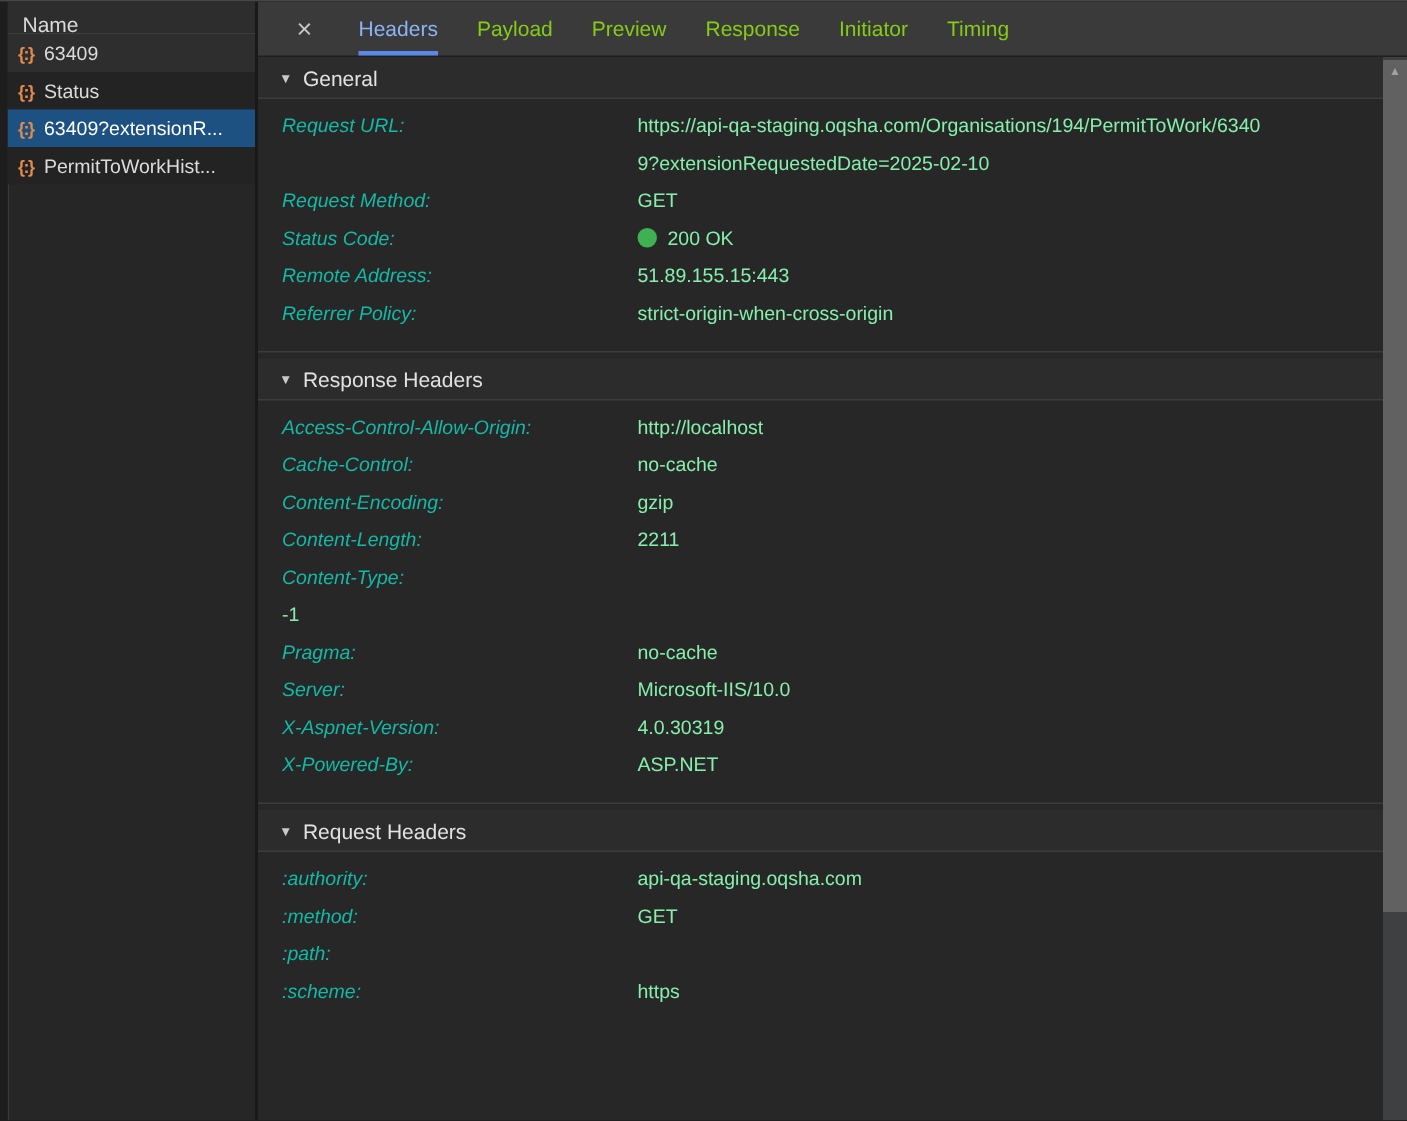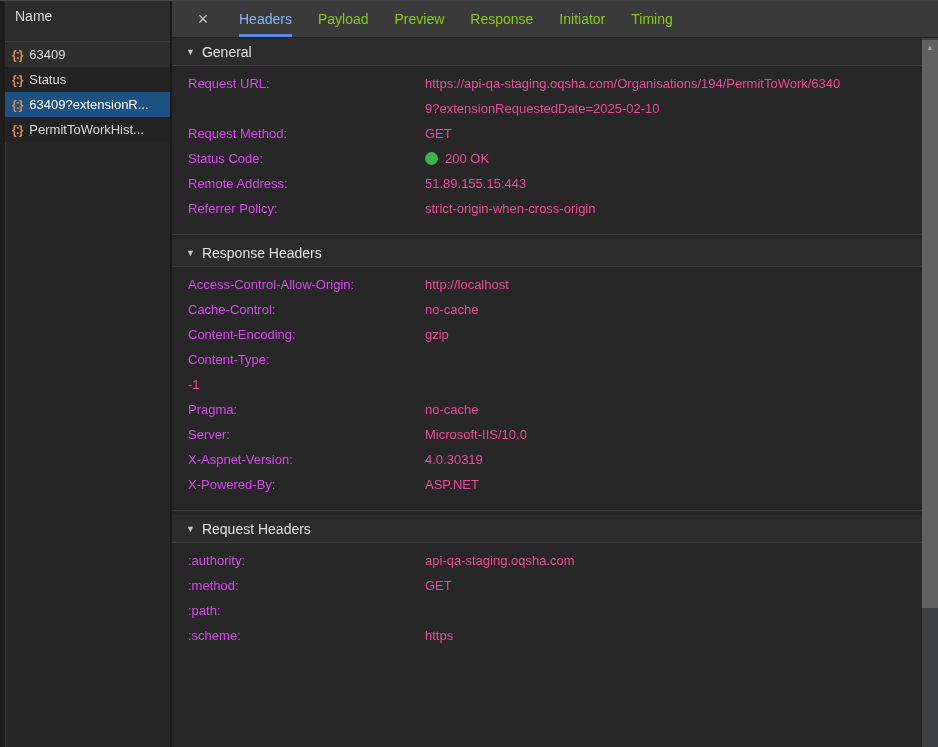--- a/index.html
+++ b/index.html
@@ -19,21 +19,21 @@
   .sidebar {
     width: 172px; flex: 0 0 172px;
     background: #262626;
     border-right: 2px solid #191919;
     border-left: 5px solid #1d1d1d;
     box-shadow: inset 1px 0 0 #3a3a3a;
     display: flex; flex-direction: column;
     overflow: hidden;
   }
   .sidebar-header {
-    height: 41px; line-height: 30px;
+    height: 22px; line-height: 30px;
     background: #2d2d2d;
     border-bottom: 1px solid #3c3c3c;
     padding-left: 10px;
     font-size: 14px; color: #dadada;
   }
   .req-row {
     height: 25px;
     display: flex; align-items: center;
     padding-left: 7px;
     font-size: 13px; color: #dcdcdc;
@@ -91,22 +91,22 @@
     gap: 7px;
     padding-left: 14px;
     background: #2c2c2c;
     border-bottom: 1px solid #3c3c3c;
     font-size: 14px; color: #e2e2e2;
     cursor: pointer;
   }
   .tri { font-size: 9px; color: #c9c9c9; }
   .section-body { padding: 5px 0 13px 0; }
   .header-row { display: flex; padding-left: 16px; font-size: 13px; line-height: 25px; }
-  .hkey { width: 237px; flex: 0 0 237px; color: #d946ef; }
-  .hval { width: 497px; color: #ec4899; white-space: pre-wrap; overflow-wrap: anywhere; }
+  .hkey { width: 237px; flex: 0 0 237px; color: #14b8a6; font-style: italic; }
+  .hval { width: 497px; color: #86efac; white-space: pre-wrap; overflow-wrap: anywhere; }
   .dot {
     display: inline-block;
     width: 13px; height: 13px; border-radius: 50%;
     margin-right: 7px; vertical-align: -2px;
   }
 
   
   .scrollbar {
     position: absolute; right: 0; top: 37px; bottom: 0; width: 16px;
     background: #3f4042;
@@ -203,20 +203,24 @@
             </div>
             <div class="header-row">
               <span class="hkey">Cache-Control:</span>
               <span class="hval"><span>no-cache</span></span>
             </div>
             <div class="header-row">
               <span class="hkey">Content-Encoding:</span>
               <span class="hval"><span>gzip</span></span>
             </div>
             <div class="header-row">
+              <span class="hkey">Content-Length:</span>
+              <span class="hval"><span>2211</span></span>
+            </div>
+            <div class="header-row">
               <span class="hkey">Content-Type:</span>
             </div>
             <div class="header-row">
               <span class="hval"><span>-1</span></span>
             </div>
             <div class="header-row">
               <span class="hkey">Pragma:</span>
               <span class="hval"><span>no-cache</span></span>
             </div>
             <div class="header-row">

